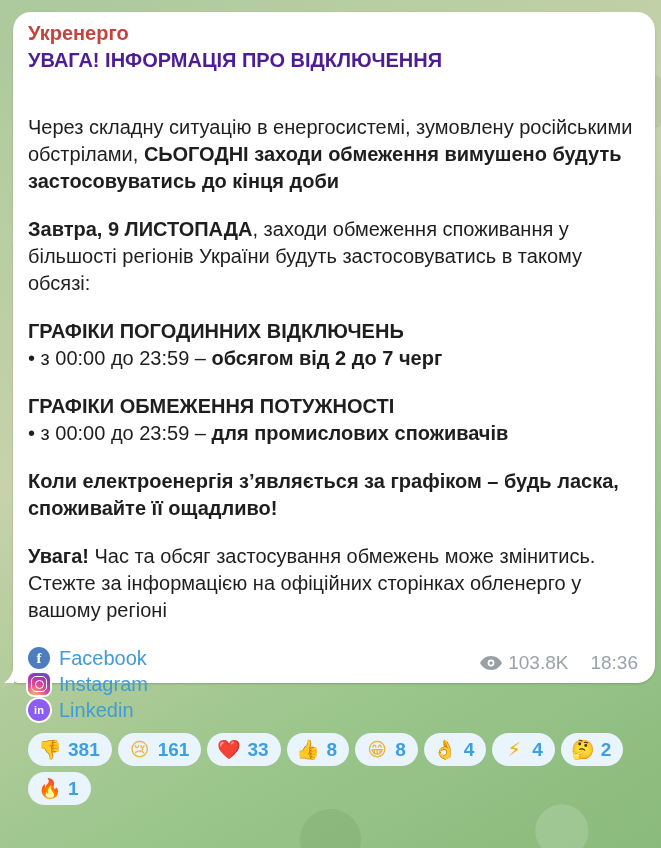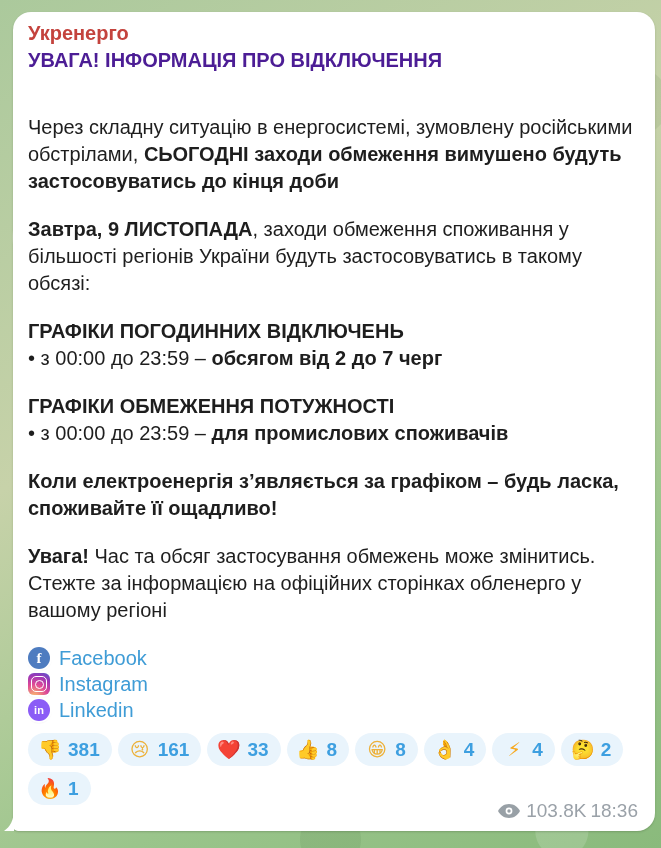--- a/index.html
+++ b/index.html
@@ -9,21 +9,21 @@
     background:linear-gradient(150deg,#abc99c 0%,#c7d2a9 40%,#9ac58b 75%,#8aba7c 100%);
   }
   .chat-bg{position:absolute;inset:0;
     background:
       radial-gradient(circle at 8% 28%, rgba(255,255,255,0.25) 0 40px, transparent 41px),
       radial-gradient(circle at 96% 12%, rgba(70,110,60,0.10) 0 34px, transparent 35px),
       radial-gradient(circle at 50% 99%, rgba(70,110,60,0.12) 0 30px, transparent 31px),
       radial-gradient(circle at 85% 98%, rgba(255,255,255,0.15) 0 26px, transparent 27px);
   }
   .bubble{
-    position:absolute;left:13px;top:12px;width:642px;height:819px;
+    position:absolute;left:13px;top:12px;width:642px;height:671px;
     background:#ffffff;border-radius:18px;border-bottom-left-radius:5px;
     padding:8px 15px 10px 15px;box-sizing:border-box;
     box-shadow:0 1px 2px rgba(50,70,40,0.25);
   }
   .tail{position:absolute;left:-9px;bottom:0;width:10px;height:22px;}
   .channel-name{color:#c4433d;font-weight:700;font-size:20px;line-height:27px;cursor:pointer;}
   .msg-title{color:#4c1d95;font-weight:700;font-size:20px;line-height:27px;}
   .msg-text{color:#1e1e1e;font-size:20px;line-height:27px;}
   .msg-text p{margin:21px 0 0 0;}
   .msg-text p.first{margin-top:40px;}
@@ -42,21 +42,21 @@
   .ig{width:22px;height:22px;flex:0 0 22px;border-radius:6px;position:relative;
     background:radial-gradient(circle at 28% 110%,#fdc468 0%,#df4996 45%,#9b36b7 75%,#515ecf 100%);
     box-shadow:0 0 0 2px #fff,0 1px 2px rgba(0,0,0,0.35);}
   .ig::before{content:"";position:absolute;inset:3px;border:1.6px solid #fff;border-radius:5px;}
   .ig::after{content:"";position:absolute;inset:6.5px;border:1.6px solid #fff;border-radius:50%;}
   .reactions{margin-top:10px;display:flex;flex-wrap:wrap;gap:6px;max-width:620px;}
   .reaction-pill{display:inline-flex;align-items:center;height:33px;border-radius:17px;
     background:#e9f4fc;padding:0 12px 0 10px;gap:6px;cursor:pointer;}
   .reaction-pill .emoji{font-size:19px;width:24px;text-align:center;}
   .reaction-pill .count{color:#3d9fe0;font-weight:700;font-size:19px;}
-  .footer{position:absolute;right:17px;bottom:9px;display:flex;align-items:center;gap:4px;
+  .footer{position:absolute;right:17px;bottom:9px;display:flex;align-items:center;gap:22px;
     color:#9aa1a8;font-size:19px;}
   .footer .views-wrap{display:flex;align-items:center;gap:6px;}
 </style>
 </head>
 <body>
 
 <div class="chat-bg"></div>
 
 <div class="bubble">
   <svg class="tail" viewBox="0 0 10 22" width="10" height="22">

